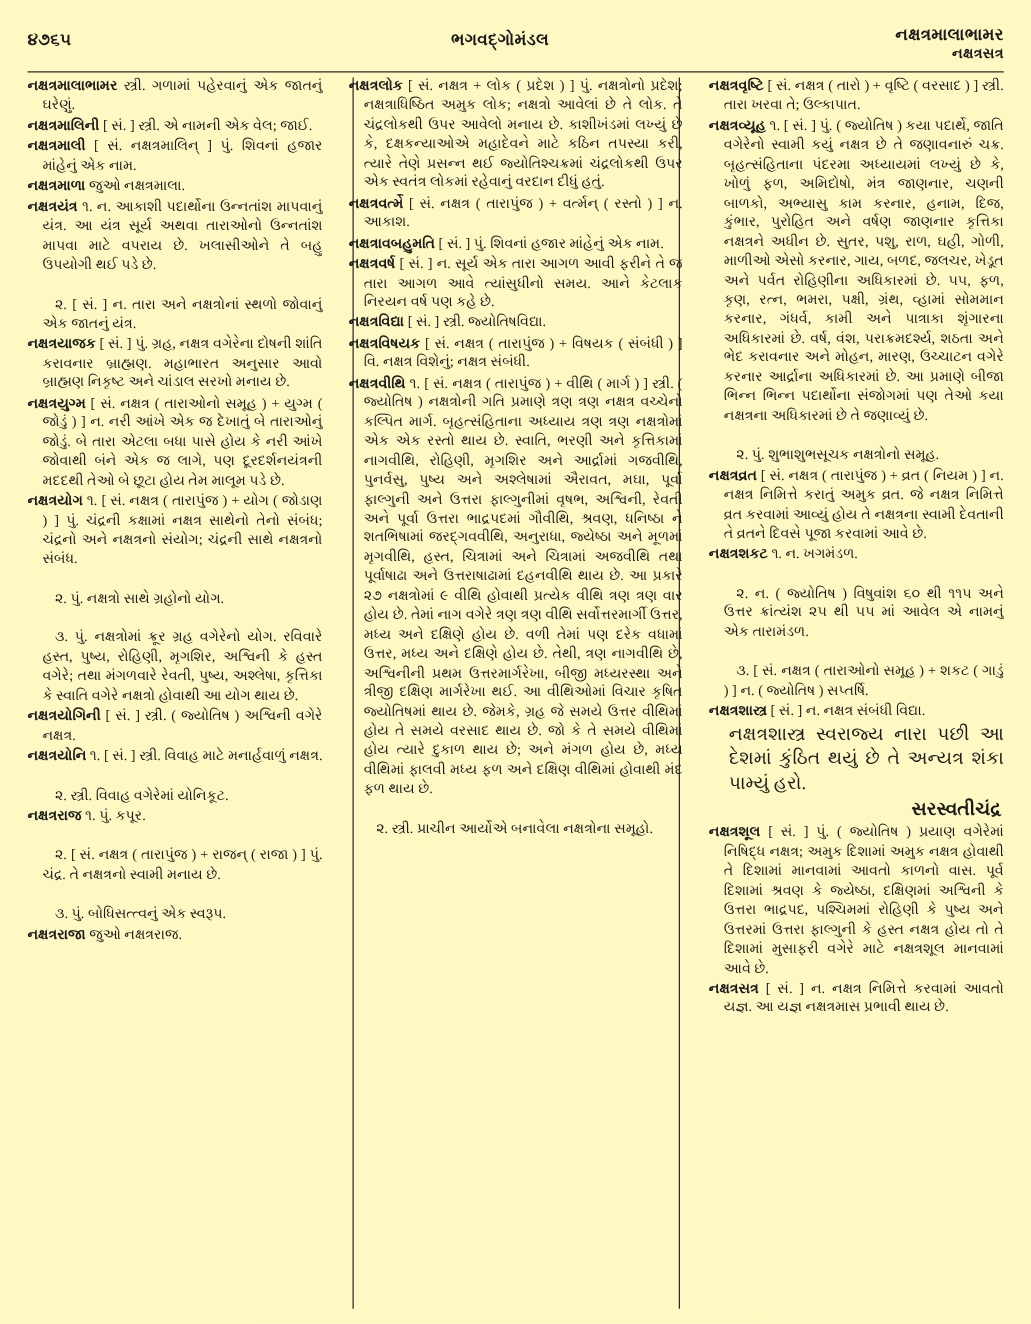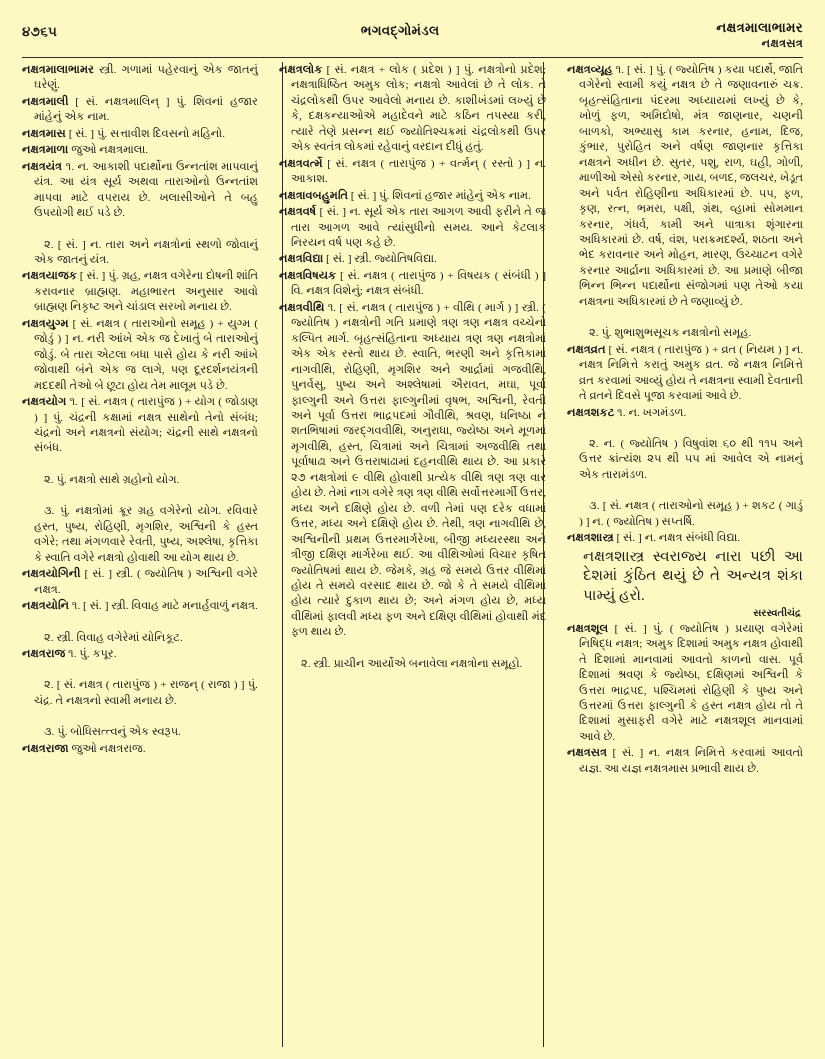--- a/index.html
+++ b/index.html
@@ -39,21 +39,20 @@
   }
   .rh-left {
     width: 150px;
     text-align: left;
     padding-top: 4px;
   }
   .rh-center {
     flex: 1;
     text-align: center;
     padding-top: 4px;
-    font-family: Liberation Mono, monospace;
   }
   .rh-right {
     width: 175px;
     text-align: right;
     line-height: 1.22;
   }
   .rh-right .rh-sub {
     display: block;
     font-size: 11.5px;
     font-weight: bold;
@@ -113,21 +112,21 @@
     margin: 16px 0 1px 0;
     padding-left: 12px;
     text-indent: 10px;
   }
   .hw {
     font-weight: bold;
   }
   .src {
     display: block;
     text-align: right;
-    font-size: 10px;
+    font-size: 15px;
     font-weight: bold;
     padding-right: 2px;
     margin-top: 1px;
     margin-bottom: 1px;
   }
   .quote {
     font-size: 15px;
     padding-left: 16px;
     line-height: 1.3;
     margin: 0;
@@ -148,22 +147,22 @@
   </div>
 
   <div class="rule"></div>
 
   <div class="divider divider-1"></div>
   <div class="divider divider-2"></div>
 
   <div class="columns">
     <div class="col col-1">
         <p class="entry"><span class="hw">નક્ષત્રમાલાભામર</span><span> સ્ત્રી. ગળામાં પહેરવાનું એક જાતનું ઘરેણું.</span></p>
+        <p class="entry"><span class="hw">નક્ષત્રમાલિની</span><span> [ સં. ] સ્ત્રી. એ નામની એક વેલ; જાઈ.</span></p>
         <p class="entry"><span class="hw">નક્ષત્રમાલી</span><span> [ સં. નક્ષત્રમાલિન્ ] પું. શિવનાં હજાર માંહેનું એક નામ.</span></p>
-        <p class="entry"><span class="hw">નક્ષત્રમાસ</span><span> [ સં. ] પું. સત્તાવીશ દિવસનો મહિનો.</span></p>
         <p class="entry"><span class="hw">નક્ષત્રમાળા</span><span> જુઓ નક્ષત્રમાલા.</span></p>
         <p class="entry"><span class="hw">નક્ષત્રયંત્ર</span><span> ૧. ન. આકાશી પદાર્થોના ઉન્નતાંશ માપવાનું યંત્ર. આ યંત્ર સૂર્ય અથવા તારાઓનો ઉન્નતાંશ માપવા માટે વપરાય છે. ખલાસીઓને તે બહુ ઉપયોગી થઈ પડે છે.</span></p>
         <p class="sense">૨. [ સં. ] ન. તારા અને નક્ષત્રોનાં સ્થળો જોવાનું એક જાતનું યંત્ર.</p>
         <p class="entry"><span class="hw">નક્ષત્રયાજક</span><span> [ સં. ] પું. ગ્રહ, નક્ષત્ર વગેરેના દોષની શાંતિ કરાવનાર બ્રાહ્મણ. મહાભારત અનુસાર આવો બ્રાહ્મણ નિકૃષ્ટ અને ચાંડાલ સરખો મનાય છે.</span></p>
         <p class="entry"><span class="hw">નક્ષત્રયુગ્મ</span><span> [ સં. નક્ષત્ર ( તારાઓનો સમૂહ ) + યુગ્મ ( જોડું ) ] ન. નરી આંખે એક જ દેખાતું બે તારાઓનું જોડું. બે તારા એટલા બધા પાસે હોય કે નરી આંખે જોવાથી બંને એક જ લાગે, પણ દૂરદર્શનયંત્રની મદદથી તેઓ બે છૂટા હોય તેમ માલૂમ પડે છે.</span></p>
         <p class="entry"><span class="hw">નક્ષત્રયોગ</span><span> ૧. [ સં. નક્ષત્ર ( તારાપુંજ ) + યોગ ( જોડાણ ) ] પું. ચંદ્રની કક્ષામાં નક્ષત્ર સાથેનો તેનો સંબંધ; ચંદ્રનો અને નક્ષત્રનો સંયોગ; ચંદ્રની સાથે નક્ષત્રનો સંબંધ.</span></p>
         <p class="sense">૨. પું. નક્ષત્રો સાથે ગ્રહોનો યોગ.</p>
         <p class="sense">૩. પું. નક્ષત્રોમાં ક્રૂર ગ્રહ વગેરેનો યોગ. રવિવારે હસ્ત, પુષ્ય, રોહિણી, મૃગશિર, અશ્વિની કે હસ્ત વગેરે; તથા મંગળવારે રેવતી, પુષ્ય, અશ્લેષા, કૃત્તિકા કે સ્વાતિ વગેરે નક્ષત્રો હોવાથી આ યોગ થાય છે.</p>
         <p class="entry"><span class="hw">નક્ષત્રયોગિની</span><span> [ સં. ] સ્ત્રી. ( જ્યોતિષ ) અશ્વિની વગેરે નક્ષત્ર.</span></p>
         <p class="entry"><span class="hw">નક્ષત્રયોનિ</span><span> ૧. [ સં. ] સ્ત્રી. વિવાહ માટે મનાર્હવાળું નક્ષત્ર.</span></p>
@@ -177,20 +176,21 @@
         <p class="entry"><span class="hw">નક્ષત્રલોક</span><span> [ સં. નક્ષત્ર + લોક ( પ્રદેશ ) ] પું. નક્ષત્રોનો પ્રદેશ; નક્ષત્રાધિષ્ઠિત અમુક લોક; નક્ષત્રો આવેલાં છે તે લોક. તે ચંદ્રલોકથી ઉપર આવેલો મનાય છે. કાશીખંડમાં લખ્યું છે કે, દક્ષકન્યાઓએ મહાદેવને માટે કઠિન તપસ્યા કરી, ત્યારે તેણે પ્રસન્ન થઈ જ્યોતિશ્ચક્રમાં ચંદ્રલોકથી ઉપર એક સ્વતંત્ર લોકમાં રહેવાનું વરદાન દીધું હતું.</span></p>
         <p class="entry"><span class="hw">નક્ષત્રવર્ત્મે</span><span> [ સં. નક્ષત્ર ( તારાપુંજ ) + વર્ત્મન્ ( રસ્તો ) ] ન. આકાશ.</span></p>
         <p class="entry"><span class="hw">નક્ષત્રાવબહુમતિ</span><span> [ સં. ] પું. શિવનાં હજાર માંહેનું એક નામ.</span></p>
         <p class="entry"><span class="hw">નક્ષત્રવર્ષ</span><span> [ સં. ] ન. સૂર્ય એક તારા આગળ આવી ફરીને તે જ તારા આગળ આવે ત્યાંસુધીનો સમય. આને કેટલાક નિરયન વર્ષ પણ કહે છે.</span></p>
         <p class="entry"><span class="hw">નક્ષત્રવિદ્યા</span><span> [ સં. ] સ્ત્રી. જ્યોતિષવિદ્યા.</span></p>
         <p class="entry"><span class="hw">નક્ષત્રવિષયક</span><span> [ સં. નક્ષત્ર ( તારાપુંજ ) + વિષયક ( સંબંધી ) ] વિ. નક્ષત્ર વિશેનું; નક્ષત્ર સંબંધી.</span></p>
         <p class="entry"><span class="hw">નક્ષત્રવીથિ</span><span> ૧. [ સં. નક્ષત્ર ( તારાપુંજ ) + વીથિ ( માર્ગ ) ] સ્ત્રી. ( જ્યોતિષ ) નક્ષત્રોની ગતિ પ્રમાણે ત્રણ ત્રણ નક્ષત્ર વચ્ચેનો કલ્પિત માર્ગ. બૃહત્સંહિતાના અધ્યાય ત્રણ ત્રણ નક્ષત્રોમાં એક એક રસ્તો થાય છે. સ્વાતિ, ભરણી અને કૃત્તિકામાં નાગવીથિ, રોહિણી, મૃગશિર અને આર્દ્રામાં ગજવીથિ, પુનર્વસુ, પુષ્ય અને અશ્લેષામાં ઐરાવત, મઘા, પૂર્વા ફાલ્ગુની અને ઉત્તરા ફાલ્ગુનીમાં વૃષભ, અશ્વિની, રેવતી અને પૂર્વા ઉત્તરા ભાદ્રપદમાં ગૌવીથિ, શ્રવણ, ધનિષ્ઠા ને શતભિષામાં જરદ્ગવવીથિ, અનુરાધા, જ્યેષ્ઠા અને મૂળમાં મૃગવીથિ, હસ્ત, ચિત્રામાં અને ચિત્રામાં અજવીથિ તથા પૂર્વાષાઢા અને ઉત્તરાષાઢામાં દહનવીથિ થાય છે. આ પ્રકારે ૨૭ નક્ષત્રોમાં ૯ વીથિ હોવાથી પ્રત્યેક વીથિ ત્રણ ત્રણ વાર હોય છે. તેમાં નાગ વગેરે ત્રણ ત્રણ વીથિ સર્વોત્તરમાર્ગી ઉત્તર, મધ્ય અને દક્ષિણે હોય છે. વળી તેમાં પણ દરેક વધામાં ઉત્તર, મધ્ય અને દક્ષિણે હોય છે. તેથી, ત્રણ નાગવીથિ છે, અશ્વિનીની પ્રથમ ઉત્તરમાર્ગરેખા, બીજી મધ્યરસ્થા અને ત્રીજી દક્ષિણ માર્ગરેખા થઈ. આ વીથિઓમાં વિચાર કૃષિત જ્યોતિષમાં થાય છે. જેમકે, ગ્રહ જે સમયે ઉત્તર વીથિમાં હોય તે સમયે વરસાદ થાય છે. જો કે તે સમયે વીથિમાં હોય ત્યારે દુકાળ થાય છે; અને મંગળ હોય છે, મધ્ય વીથિમાં ફાલવી મધ્ય ફળ અને દક્ષિણ વીથિમાં હોવાથી મંદ ફળ થાય છે.</span></p>
         <p class="sense">૨. સ્ત્રી. પ્રાચીન આર્યોએ બનાવેલા નક્ષત્રોના સમૂહો.</p>
       </div>
     <div class="col col-3">
+        <p class="entry"><span class="hw">નક્ષત્રવૃષ્ટિ</span><span> [ સં. નક્ષત્ર ( તારો ) + વૃષ્ટિ ( વરસાદ ) ] સ્ત્રી. તારા ખરવા તે; ઉલ્કાપાત.</span></p>
         <p class="entry"><span class="hw">નક્ષત્રવ્યૂહ</span><span> ૧. [ સં. ] પું. ( જ્યોતિષ ) કયા પદાર્થે, જાતિ વગેરેનો સ્વામી કયું નક્ષત્ર છે તે જણાવનારું ચક્ર. બૃહત્સંહિતાના પંદરમા અધ્યાયમાં લખ્યું છે કે, ખોળું ફળ, અમિદોષો, મંત્ર જાણનાર, ચણની બાળકો, અભ્યાસુ કામ કરનાર, હનામ, દિજ, કુંભાર, પુરોહિત અને વર્ષણ જાણનાર કૃત્તિકા નક્ષત્રને અધીન છે. સુતર, પશુ, રાળ, ઘહી, ગોળી, માળીઓ એસો કરનાર, ગાય, બળદ, જલચર, ખેડૂત અને પર્વત રોહિણીના અધિકારમાં છે. ૫૫, ફળ, કૃણ, રત્ન, ભમરા, પક્ષી, ગ્રંથ, વ્હામાં સોમમાન કરનાર, ગંધર્વ, કામી અને પાત્રાકા શૃંગારના અધિકારમાં છે. વર્ષ, વંશ, પરાક્રમદર્શ્ય, શઠતા અને ભેદ કરાવનાર અને મોહન, મારણ, ઉચ્ચાટન વગેરે કરનાર આર્દ્રાના અધિકારમાં છે. આ પ્રમાણે બીજા ભિન્ન ભિન્ન પદાર્થોના સંજોગમાં પણ તેઓ કયા નક્ષત્રના અધિકારમાં છે તે જણાવ્યું છે.</span></p>
         <p class="sense">૨. પું. શુભાશુભસૂચક નક્ષત્રોનો સમૂહ.</p>
         <p class="entry"><span class="hw">નક્ષત્રવ્રત</span><span> [ સં. નક્ષત્ર ( તારાપુંજ ) + વ્રત ( નિયમ ) ] ન. નક્ષત્ર નિમિત્તે કરાતું અમુક વ્રત. જે નક્ષત્ર નિમિત્તે વ્રત કરવામાં આવ્યું હોય તે નક્ષત્રના સ્વામી દેવતાની તે વ્રતને દિવસે પૂજા કરવામાં આવે છે.</span></p>
         <p class="entry"><span class="hw">નક્ષત્રશકટ</span><span> ૧. ન. ખગમંડળ.</span></p>
         <p class="sense">૨. ન. ( જ્યોતિષ ) વિષુવાંશ ૬૦ થી ૧૧૫ અને ઉત્તર ક્રાંત્યંશ ૨૫ થી ૫૫ માં આવેલ એ નામનું એક તારામંડળ.</p>
         <p class="sense">૩. [ સં. નક્ષત્ર ( તારાઓનો સમૂહ ) + શકટ ( ગાડું ) ] ન. ( જ્યોતિષ ) સપ્તર્ષિ.</p>
         <p class="entry"><span class="hw">નક્ષત્રશાસ્ત્ર</span><span> [ સં. ] ન. નક્ષત્ર સંબંધી વિદ્યા.</span></p>
         <p class="quote">નક્ષત્રશાસ્ત્ર સ્વરાજ્ય નારા પછી આ દેશમાં કુંઠિત થયું છે તે અન્યત્ર શંકા પામ્યું હરો.</p>
         <div class="src">સરસ્વતીચંદ્ર</div>
         <p class="entry"><span class="hw">નક્ષત્રશૂલ</span><span> [ સં. ] પું. ( જ્યોતિષ ) પ્રયાણ વગેરેમાં નિષિદ્ધ નક્ષત્ર; અમુક દિશામાં અમુક નક્ષત્ર હોવાથી તે દિશામાં માનવામાં આવતો કાળનો વાસ. પૂર્વ દિશામાં શ્રવણ કે જ્યેષ્ઠા, દક્ષિણમાં અશ્વિની કે ઉત્તરા ભાદ્રપદ, પશ્ચિમમાં રોહિણી કે પુષ્ય અને ઉત્તરમાં ઉત્તરા ફાલ્ગુની કે હસ્ત નક્ષત્ર હોય તો તે દિશામાં મુસાફરી વગેરે માટે નક્ષત્રશૂલ માનવામાં આવે છે.</span></p>

